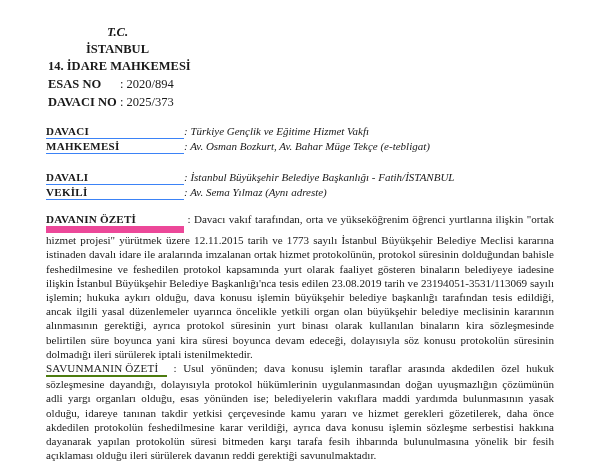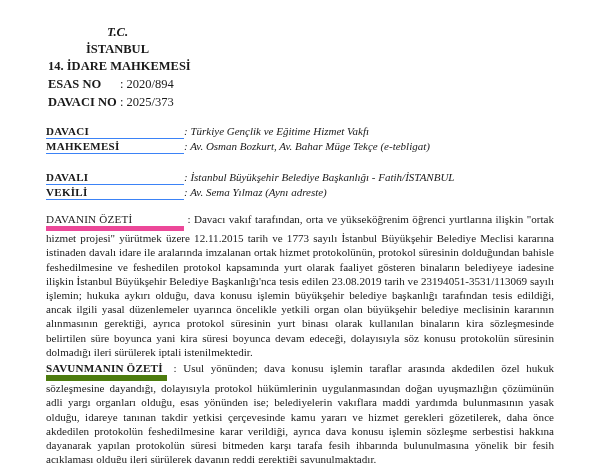--- a/index.html
+++ b/index.html
@@ -19,22 +19,22 @@
   .kval { font-weight: normal; margin-top: 48px; }
 
   .party { position: absolute; left: 46px; font-size: 11px; line-height: 15px; white-space: nowrap; }
   .plabel {
     display: inline-block; width: 138px; font-weight: bold;
     border-bottom: 1px solid #3b82f6; line-height: 13px; letter-spacing: 0.3px;
   }
   .pval { display: inline-block; margin-left: 0px; font-style: italic; }
 
   .section { position: absolute; left: 46px; width: 508px; font-size: 11.1px; line-height: 14.2px; text-align: justify; }
-  .sec-title { font-weight: normal; border-bottom: 5px solid #ec4899; display: inline-block; width: 138px; letter-spacing: 0.2px; }
-  .sec-title-s { font-weight: bold; border-bottom: 6px solid #4d7c0f; display: inline-block; width: 121px; letter-spacing: 0.2px; }
+  .sec-title { font-weight: bold; border-bottom: 7px solid #ec4899; display: inline-block; width: 138px; letter-spacing: 0.2px; }
+  .sec-title-s { font-weight: normal; border-bottom: 2px solid #4d7c0f; display: inline-block; width: 121px; letter-spacing: 0.2px; }
 </style>
 </head>
 <body>
 
 <div class="header"></div>
 <div class="hdr-line tc" style="font-weight:bold;font-size:12.5px;">T.C.</div>
 <div class="hdr-line ist" style="font-weight:bold;font-size:12.5px;">İSTANBUL</div>
 <div class="hdr-line court" style="font-weight:bold;font-size:12.5px;">14. İDARE MAHKEMESİ</div>
 <div class="hdr-line esas" style="font-weight:bold;font-size:12.5px;">
   <span class="klabel">ESAS NO</span><span class="kval">: 2020/894</span>

